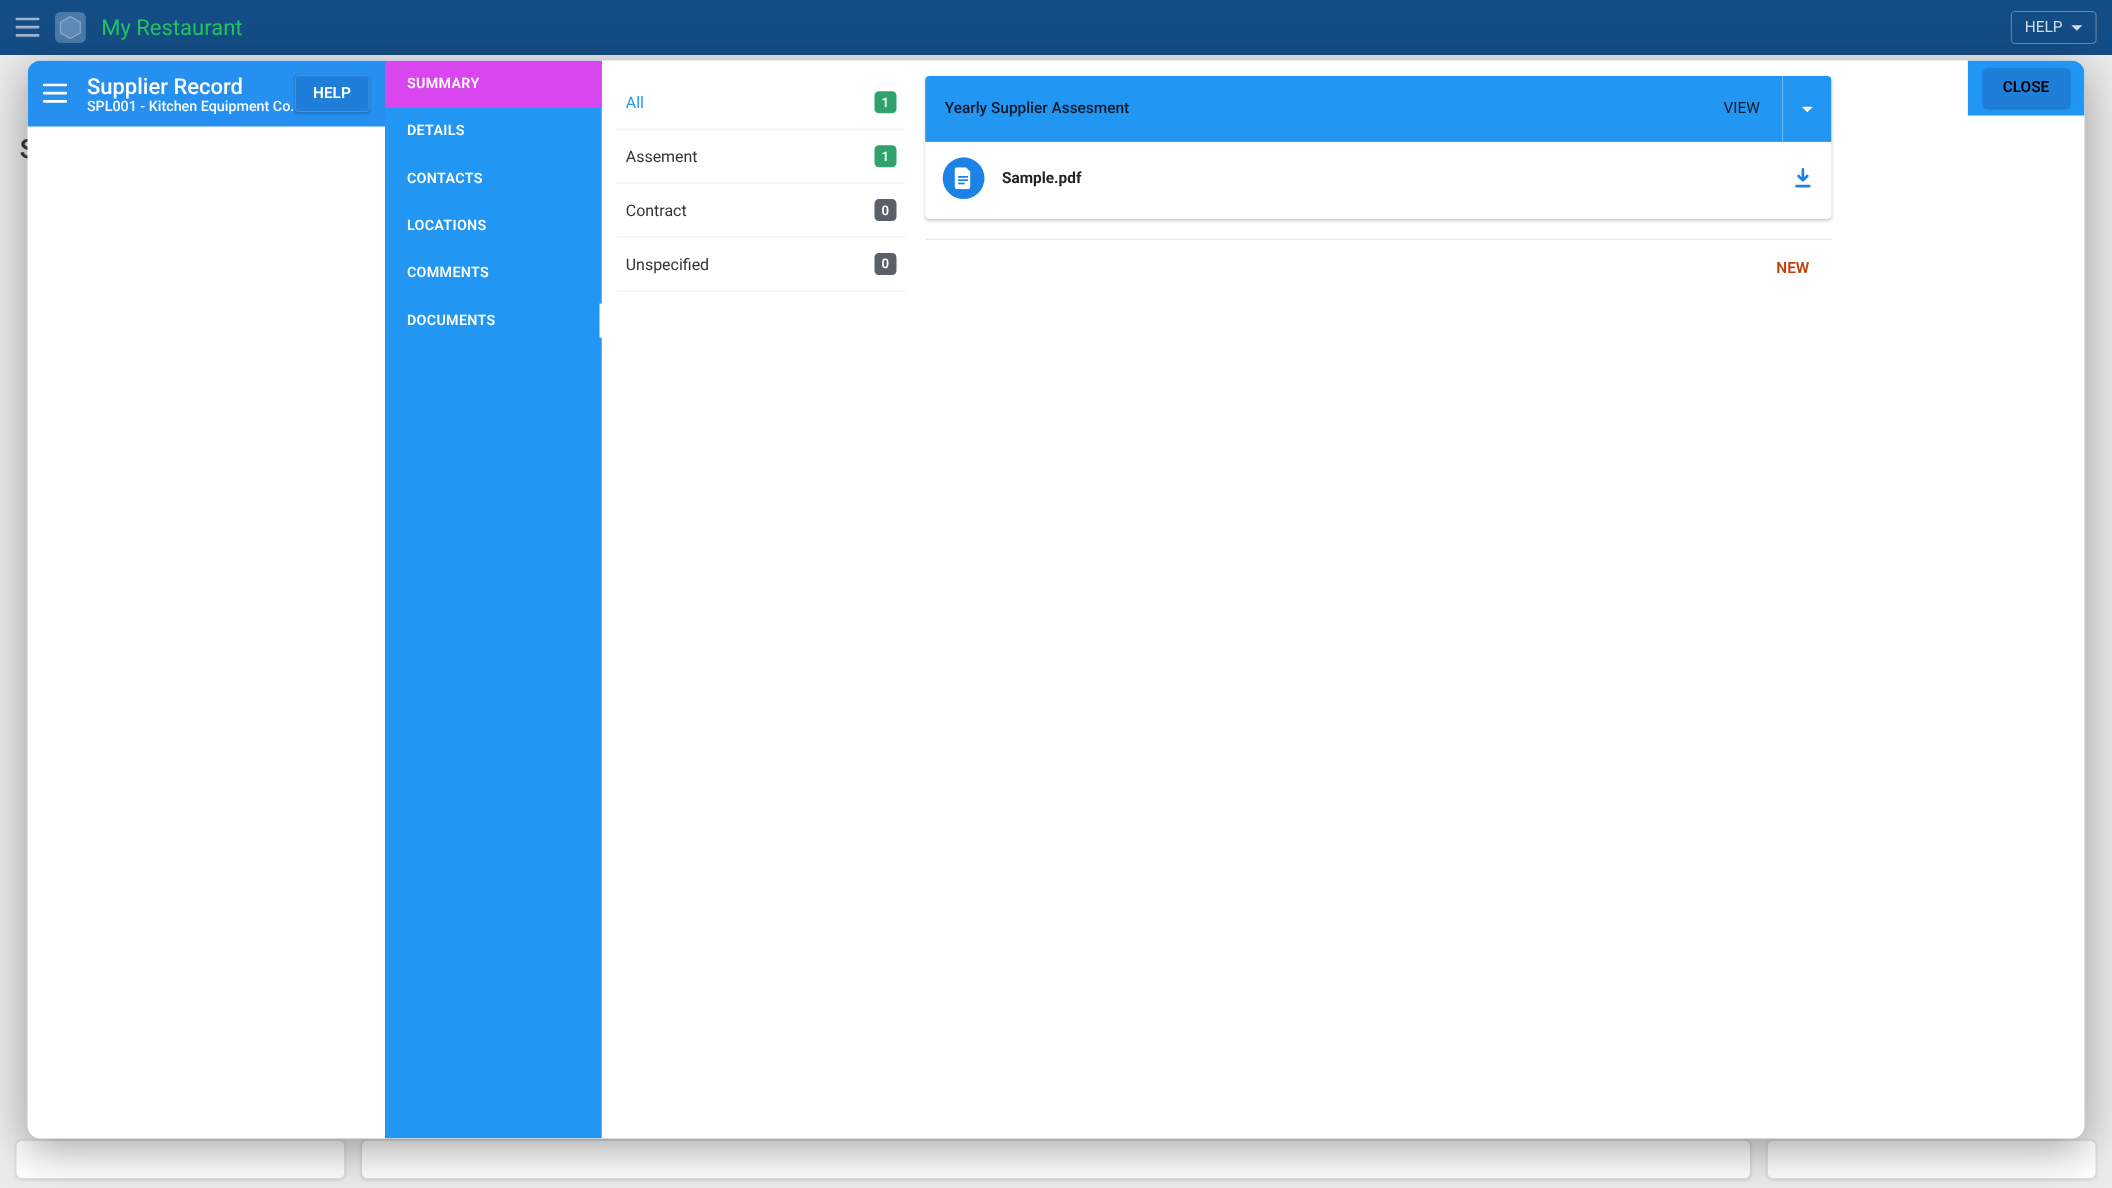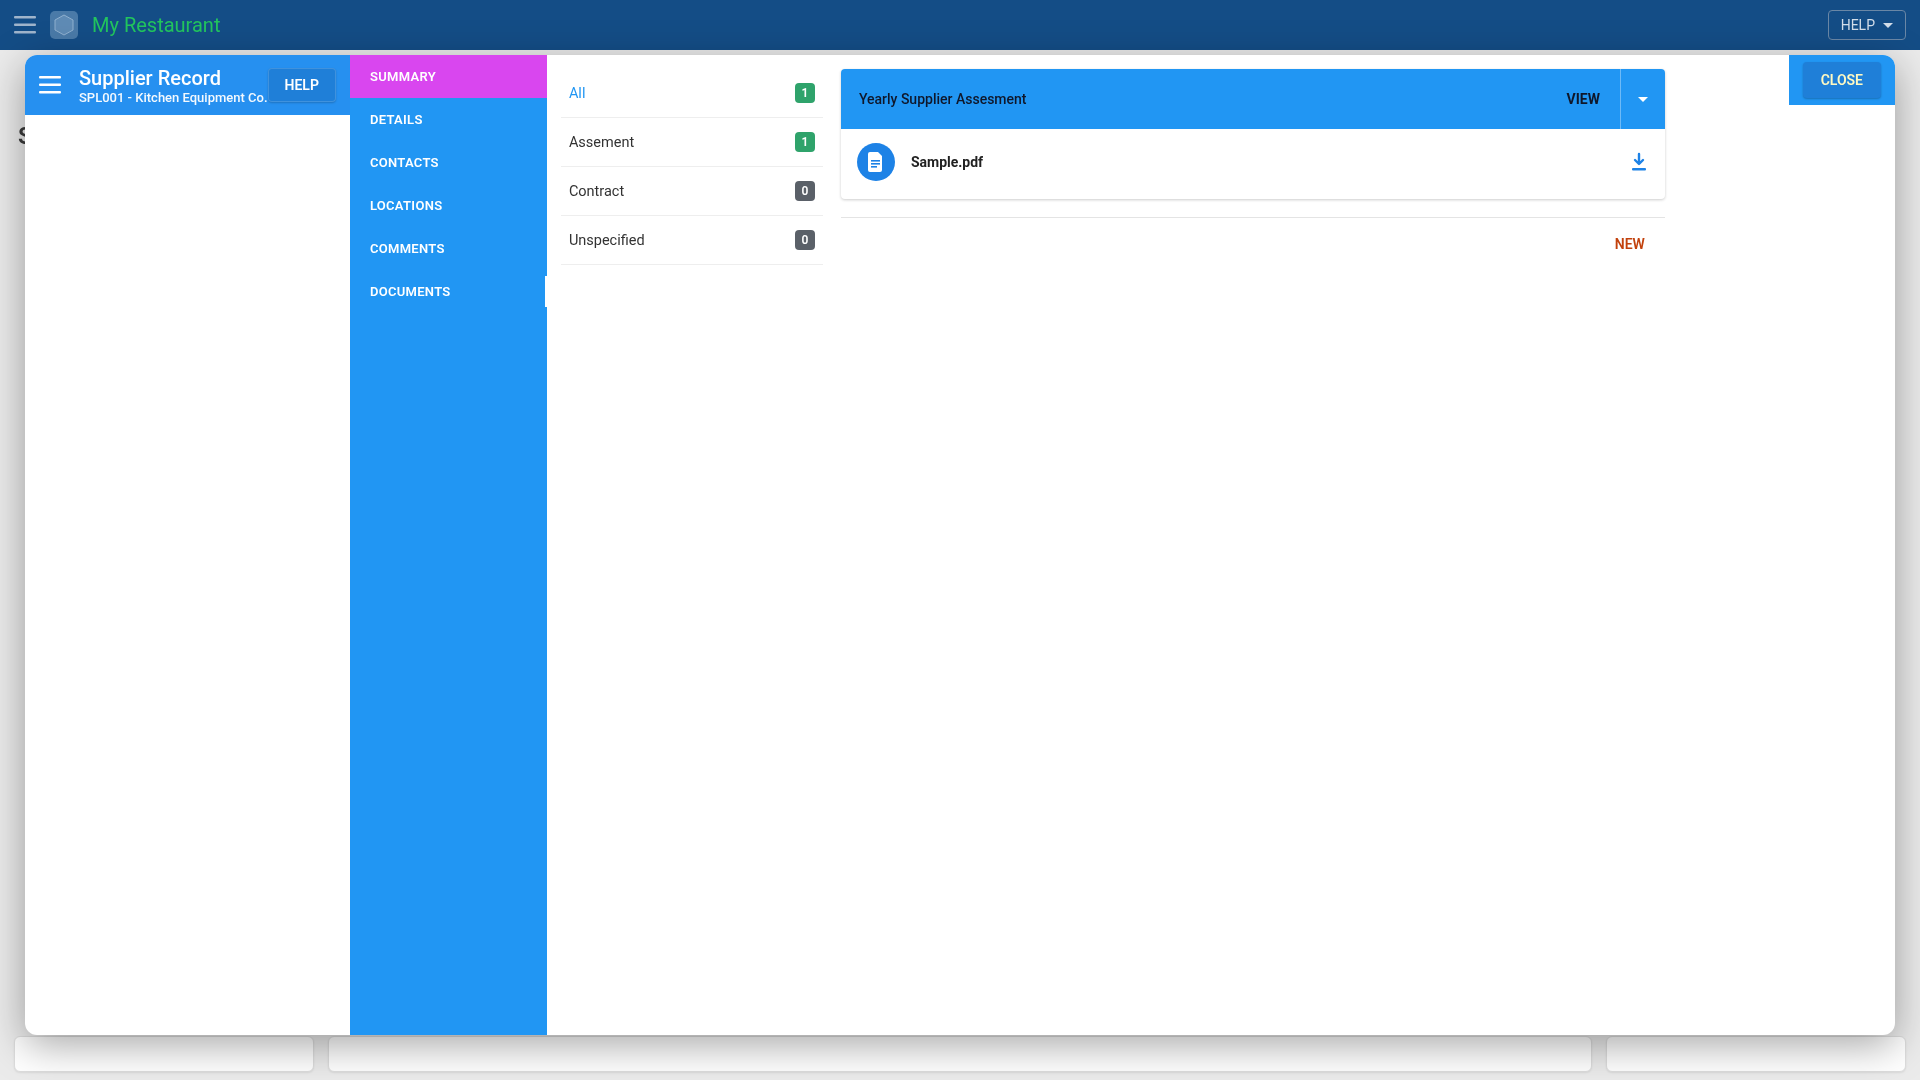--- a/index.html
+++ b/index.html
@@ -146,21 +146,21 @@
     box-shadow:0 1px 3px rgba(0,0,0,0.2);
     background:#fff;
     margin-bottom:18px;
   }
   .doc-card-header {
     background:#2196f3; color:#0f172a;
     display:flex; align-items:center;
     height:60px;
   }
   .dch-title { padding-left:18px; font-size:14px; font-weight:500; flex:1; }
-  .dch-view { padding:0 20px; font-size:14px; font-weight:700; cursor:pointer; }
+  .dch-view { padding:0 20px; font-size:14px; font-weight:400; cursor:pointer; }
   .dch-sep { width:1px; height:100%; background:rgba(255,255,255,0.35); }
   .dch-more { width:44px; display:flex; align-items:center; justify-content:center; cursor:pointer;}
   .dch-more .chev-down{ border-top-color:#fff; }
 
   .doc-file {
     display:flex; align-items:center; gap:16px;
     padding:14px 16px 18px 16px;
     font-weight:bold;
   }
   .file-icon {
@@ -180,21 +180,21 @@
   }
   .new-btn { color:#c2410c; font-size:14px; font-weight:600; padding:6px 10px; cursor:pointer; }
 
   .modal-footer {
     height:50px;
     background:#2196f3;
     display:flex; align-items:center; justify-content:flex-end;
     padding:0 14px;
   }
   .close-btn {
-    background:#1f7fd8; color:#fef9c3;
+    background:#1f7fd8; color:#000000;
     padding:10px 18px;
     border-radius:4px;
     font-size:14px; font-weight:600;
     box-shadow:0 1px 2px rgba(0,0,0,0.25);
     cursor:pointer;
   }
 
   svg { display:block; }
 </style>
 </head>

